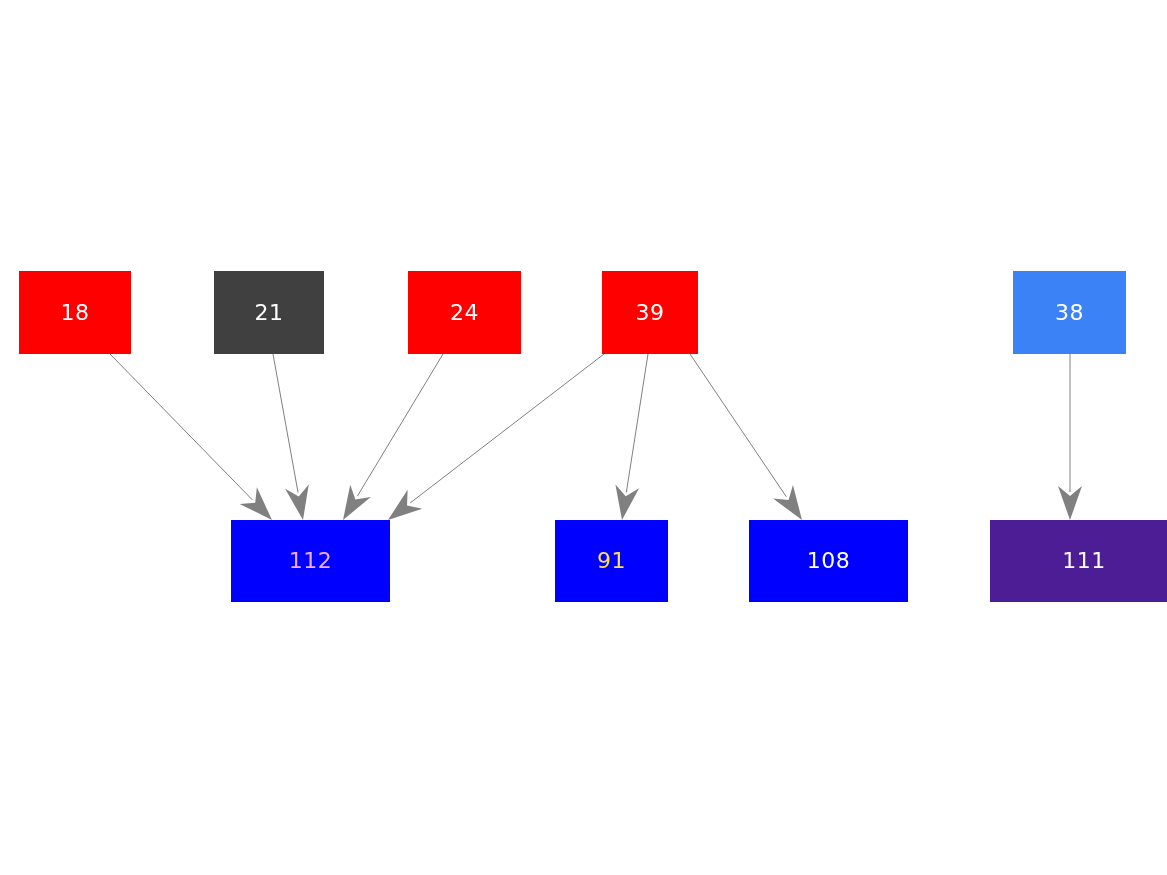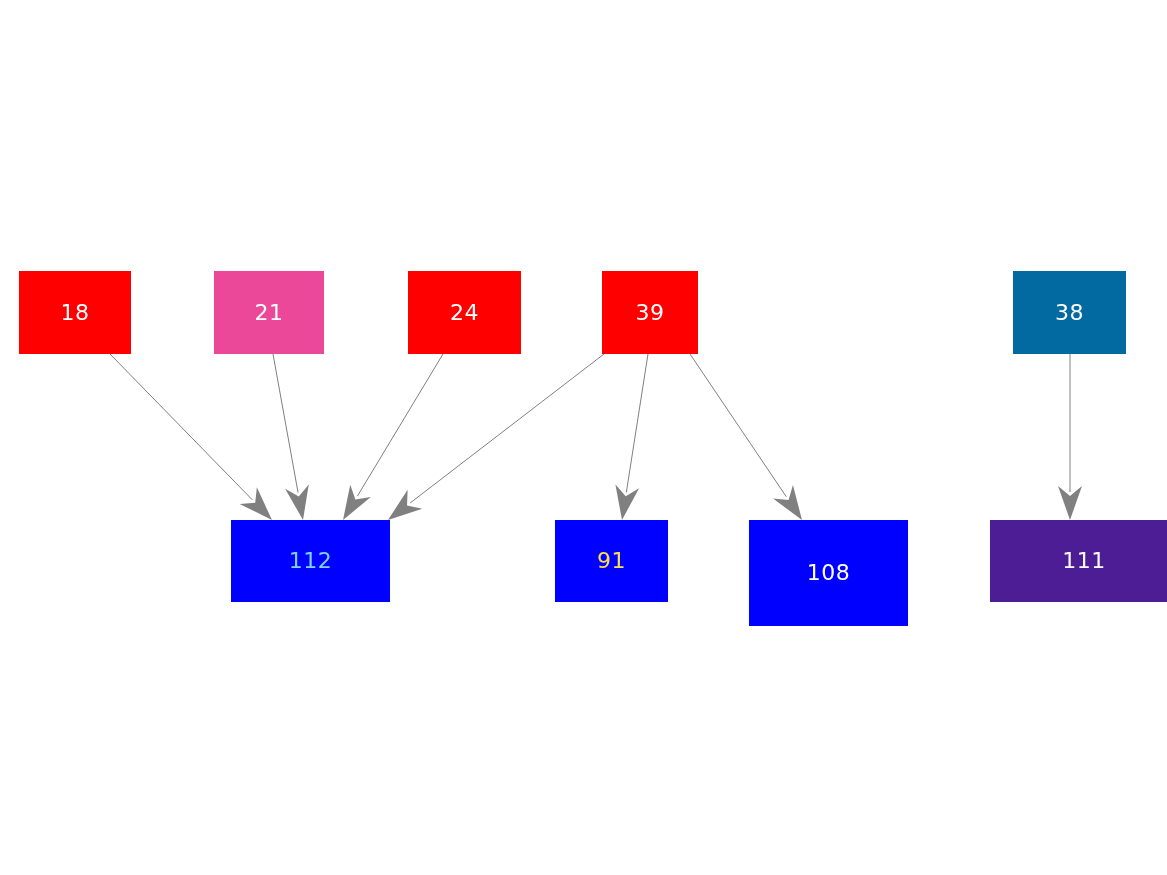--- a/index.html
+++ b/index.html
@@ -59,38 +59,38 @@
       <polygon points="0,0 -34,12 -24,0 -34,-12" fill="#808080" transform="translate(622,520) rotate(98.90171603289201)"></polygon>
       <line x1="690" y1="354" x2="786.3395633263954" y2="496.78899564447886" stroke="#808080" stroke-width="1"></line>
       <polygon points="0,0 -34,12 -24,0 -34,-12" fill="#808080" transform="translate(802,520) rotate(55.99250758026773)"></polygon>
       <line x1="1070" y1="354" x2="1070" y2="492" stroke="#808080" stroke-width="1"></line>
       <polygon points="0,0 -34,12 -24,0 -34,-12" fill="#808080" transform="translate(1070,520) rotate(90)"></polygon>
     </svg>
   <div id="node-layer">
       <div class="node node-source" style="left: 19px; top: 271px; width: 112px; height: 83px; background: rgb(255, 0, 0); color: rgb(255, 255, 255); font-size: 22px;">
         <span class="node-label">18</span>
       </div>
-      <div class="node node-source" style="left: 214px; top: 271px; width: 110px; height: 83px; background: #ec4899; color: rgb(255, 255, 255); font-size: 22px;">
+      <div class="node node-source" style="left: 214px; top: 271px; width: 110px; height: 83px; background: #404040; color: rgb(255, 255, 255); font-size: 22px;">
         <span class="node-label">21</span>
       </div>
       <div class="node node-source" style="left: 408px; top: 271px; width: 113px; height: 83px; background: rgb(255, 0, 0); color: rgb(255, 255, 255); font-size: 22px;">
         <span class="node-label">24</span>
       </div>
       <div class="node node-source" style="left: 602px; top: 271px; width: 96px; height: 83px; background: rgb(255, 0, 0); color: rgb(255, 255, 255); font-size: 22px;">
         <span class="node-label">39</span>
       </div>
-      <div class="node node-source" style="left: 1013px; top: 271px; width: 113px; height: 83px; background: #0369a1; color: rgb(255, 255, 255); font-size: 22px;">
+      <div class="node node-source" style="left: 1013px; top: 271px; width: 113px; height: 83px; background: #3b82f6; color: rgb(255, 255, 255); font-size: 22px;">
         <span class="node-label">38</span>
       </div>
-      <div class="node node-target" style="left: 231px; top: 520px; width: 159px; height: 82px; background: rgb(0, 0, 255); color: #7dd3fc; font-size: 22px;">
+      <div class="node node-target" style="left: 231px; top: 520px; width: 159px; height: 82px; background: rgb(0, 0, 255); color: #f0abfc; font-size: 22px;">
         <span class="node-label">112</span>
       </div>
       <div class="node node-target" style="left: 555px; top: 520px; width: 113px; height: 82px; background: rgb(0, 0, 255); color: #fde047; font-size: 22px;">
         <span class="node-label">91</span>
       </div>
-      <div class="node node-target" style="left: 749px; top: 520px; width: 159px; height: 106px; background: rgb(0, 0, 255); color: rgb(255, 255, 255); font-size: 22px;">
+      <div class="node node-target" style="left: 749px; top: 520px; width: 159px; height: 82px; background: rgb(0, 0, 255); color: rgb(255, 255, 255); font-size: 22px;">
         <span class="node-label">108</span>
       </div>
       <div class="node node-target" style="left: 990px; top: 520px; width: 188px; height: 82px; background: #4c1d95; color: rgb(255, 255, 255); font-size: 22px;">
         <span class="node-label">111</span>
       </div>
     </div>
 </div>
 
 </body></html>

